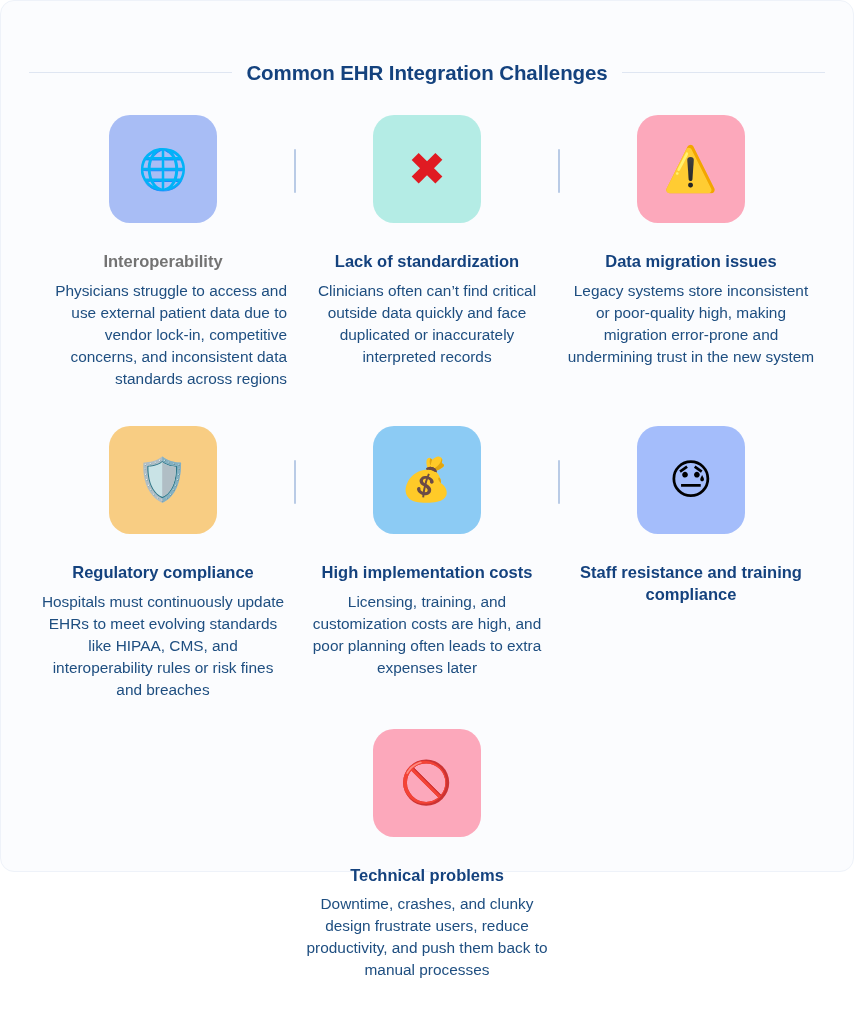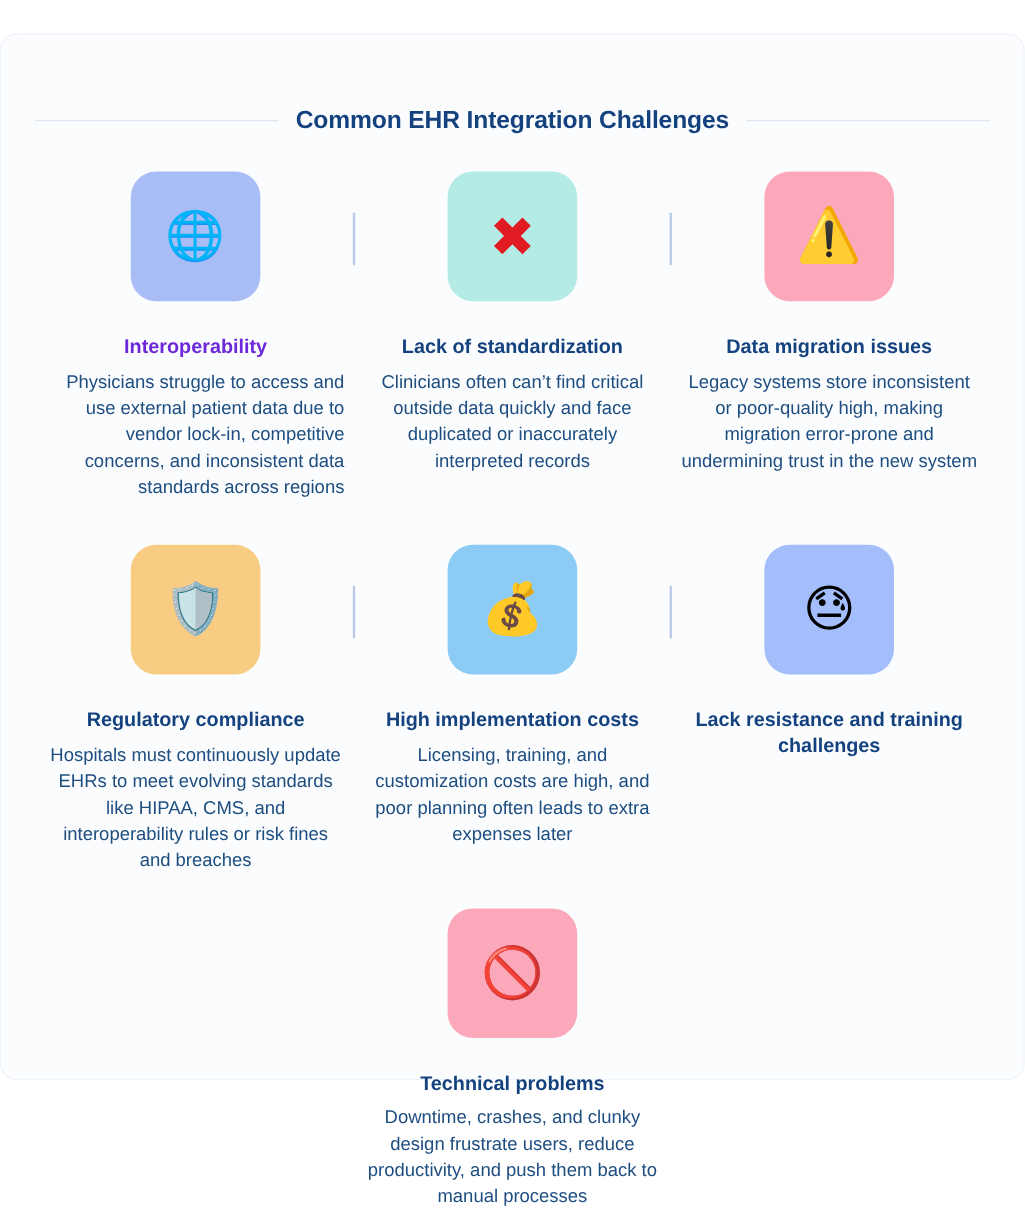--- a/index.html
+++ b/index.html
@@ -16,21 +16,20 @@
   }
   .infographic {
     position: relative;
     box-sizing: border-box;
     width: 854px;
     height: 872px;
     background: #fbfcfe;
     border: 1px solid #eef2f9;
     border-radius: 14px;
     padding: 0;
-    margin-top: 28px;
   }
 
   
   .title-row {
     display: flex;
     align-items: center;
     justify-content: center;
     gap: 14px;
     padding: 0 28px;
     margin-top: 48px;
@@ -145,21 +144,21 @@
   </div>
 
   <div class="grid">
 
     <div class="row row-1">
 
       <div class="card">
         <div class="tile" style="background: rgb(168, 189, 245);">
           <span class="glyph glyph-globe">🌐</span>
         </div>
-        <div class="card-title" style="color: #6d28d9; text-align: right;">Interoperability</div>
+        <div class="card-title" style="color: #737373; text-align: right;">Interoperability</div>
         <div class="card-body" style="color: rgb(30, 78, 128); text-align: right;">Physicians struggle to access and use external patient data due to vendor lock-in, competitive concerns, and inconsistent data standards across regions</div>
       </div>
 
       <div class="divider" style="background: rgb(185, 203, 230);"></div>
 
       <div class="card">
         <div class="tile" style="background: rgb(180, 236, 229);">
           <span class="glyph glyph-x">✖</span>
         </div>
         <div class="card-title" style="color: rgb(20, 66, 126);">Lack of standardization</div>
@@ -197,21 +196,21 @@
         <div class="card-title" style="color: rgb(20, 66, 126);">High implementation costs</div>
         <div class="card-body" style="color: rgb(30, 78, 128);">Licensing, training, and customization costs are high, and poor planning often leads to extra expenses later</div>
       </div>
 
       <div class="divider" style="background: rgb(185, 203, 230);"></div>
 
       <div class="card">
         <div class="tile" style="background: rgb(164, 189, 251);">
           <span class="glyph">😓</span>
         </div>
-        <div class="card-title" style="color: rgb(20, 66, 126);">Lack resistance and training challenges</div>
+        <div class="card-title" style="color: rgb(20, 66, 126);">Staff resistance and training compliance</div>
       </div>
 
     </div>
 
     <div class="row row-3">
 
       <div class="spacer"></div>
       <div class="divider ghost"></div>
 
       <div class="card">

